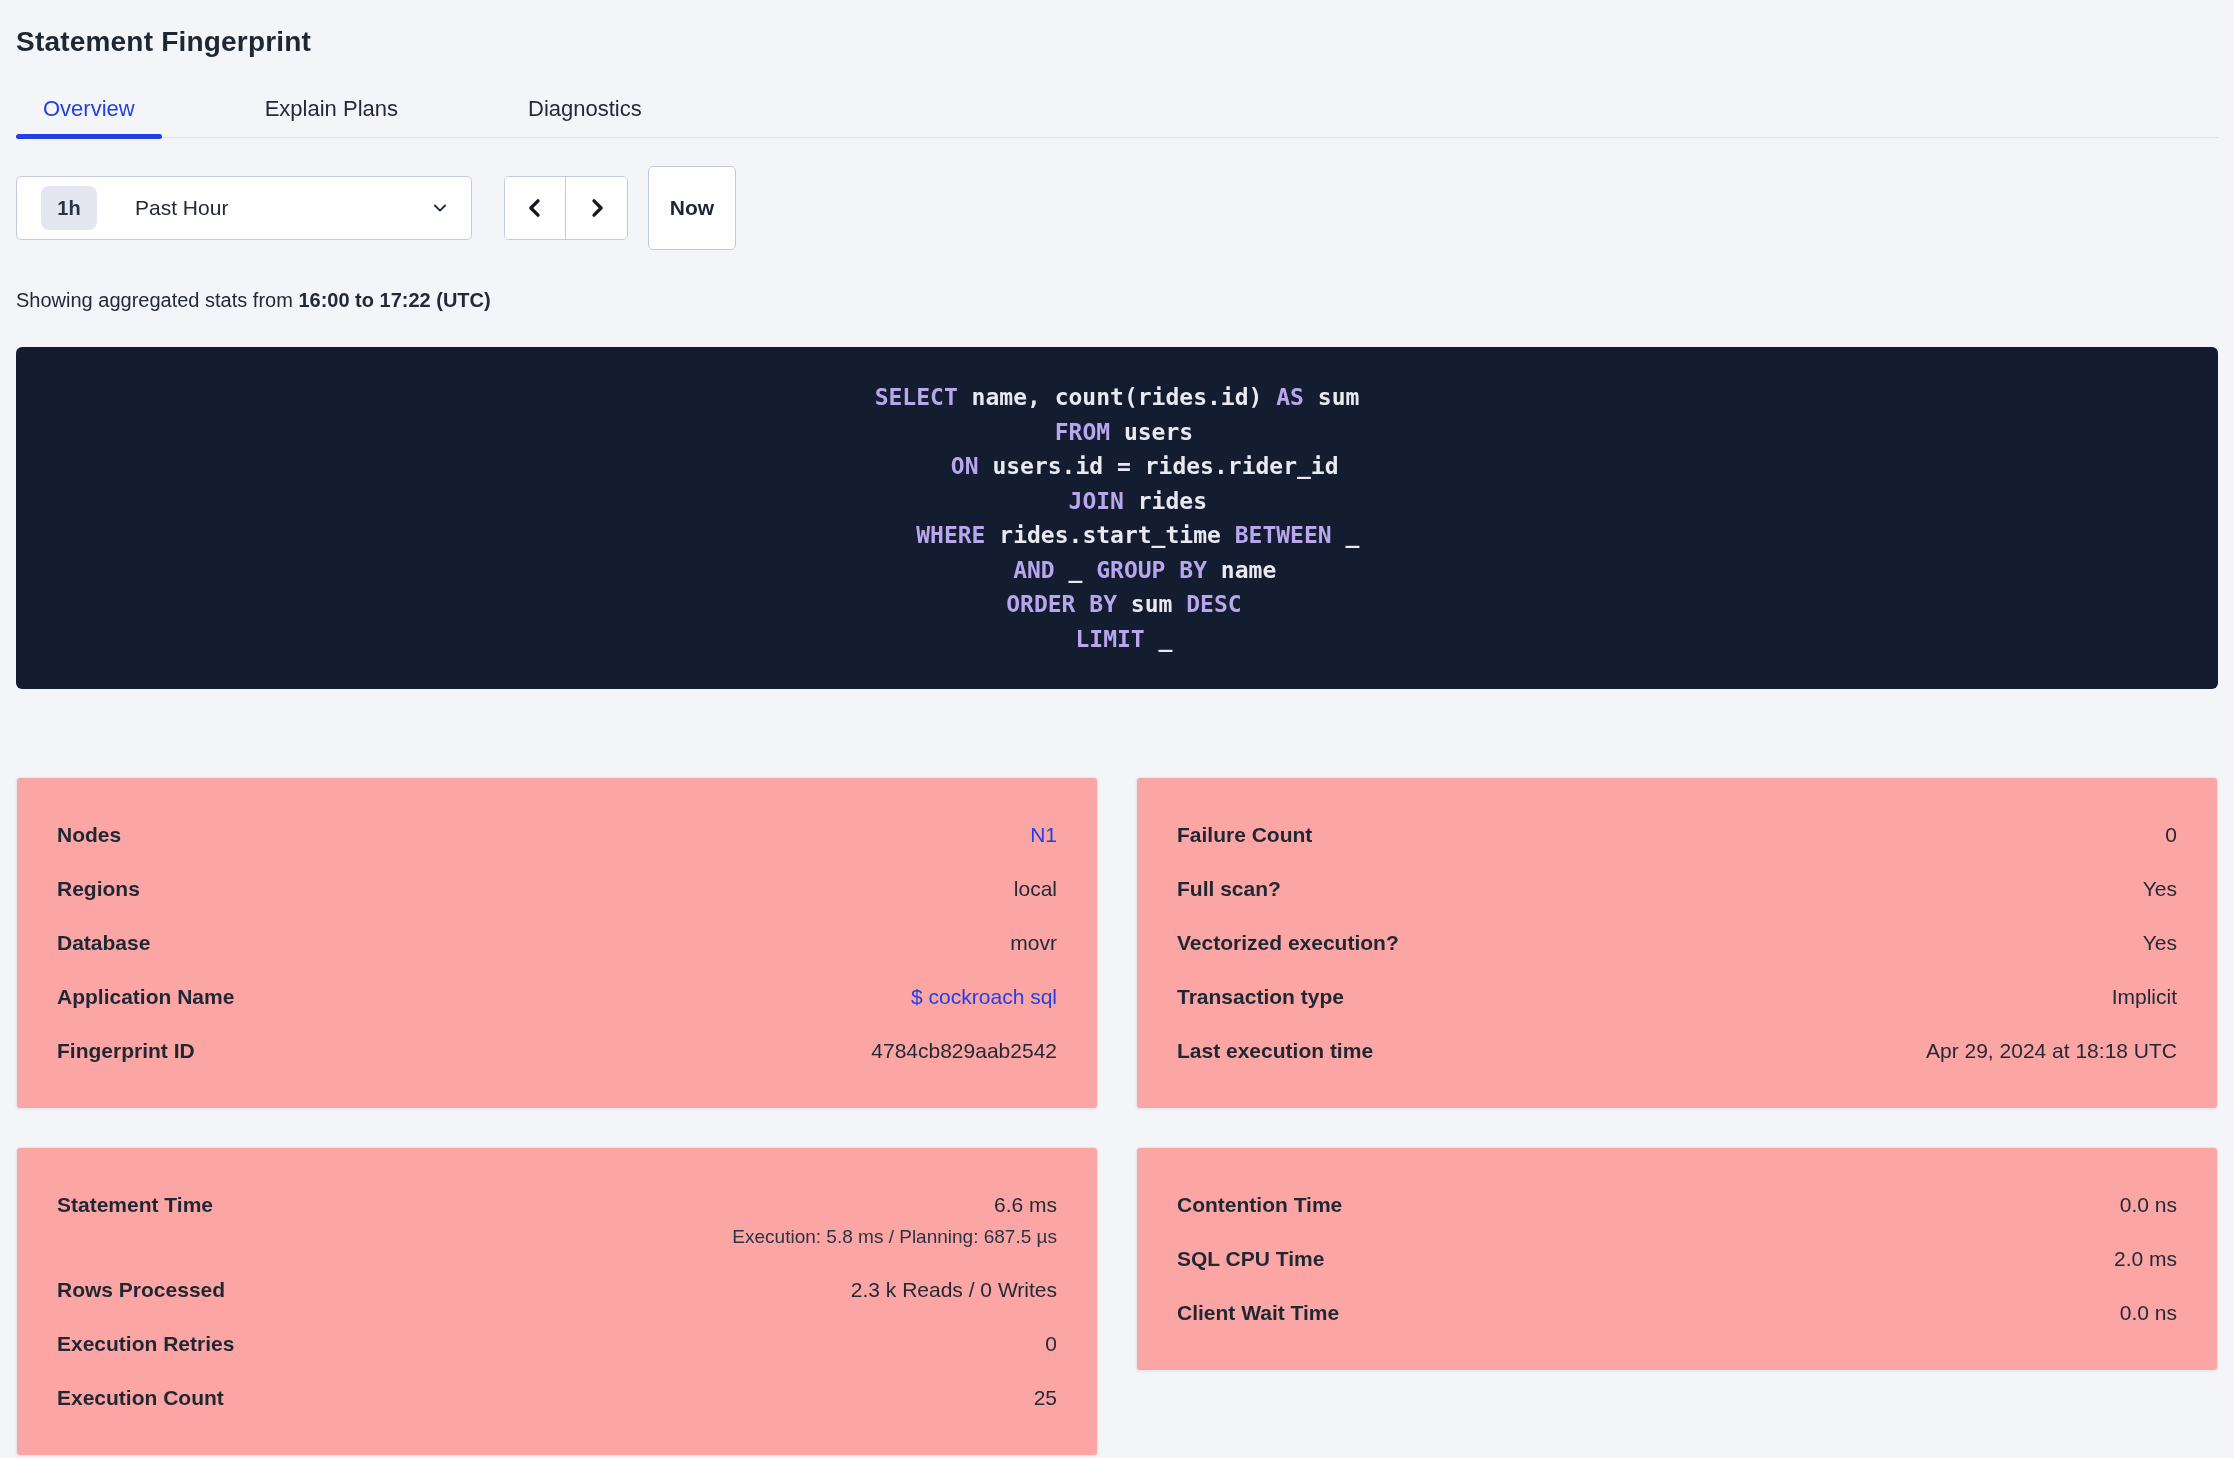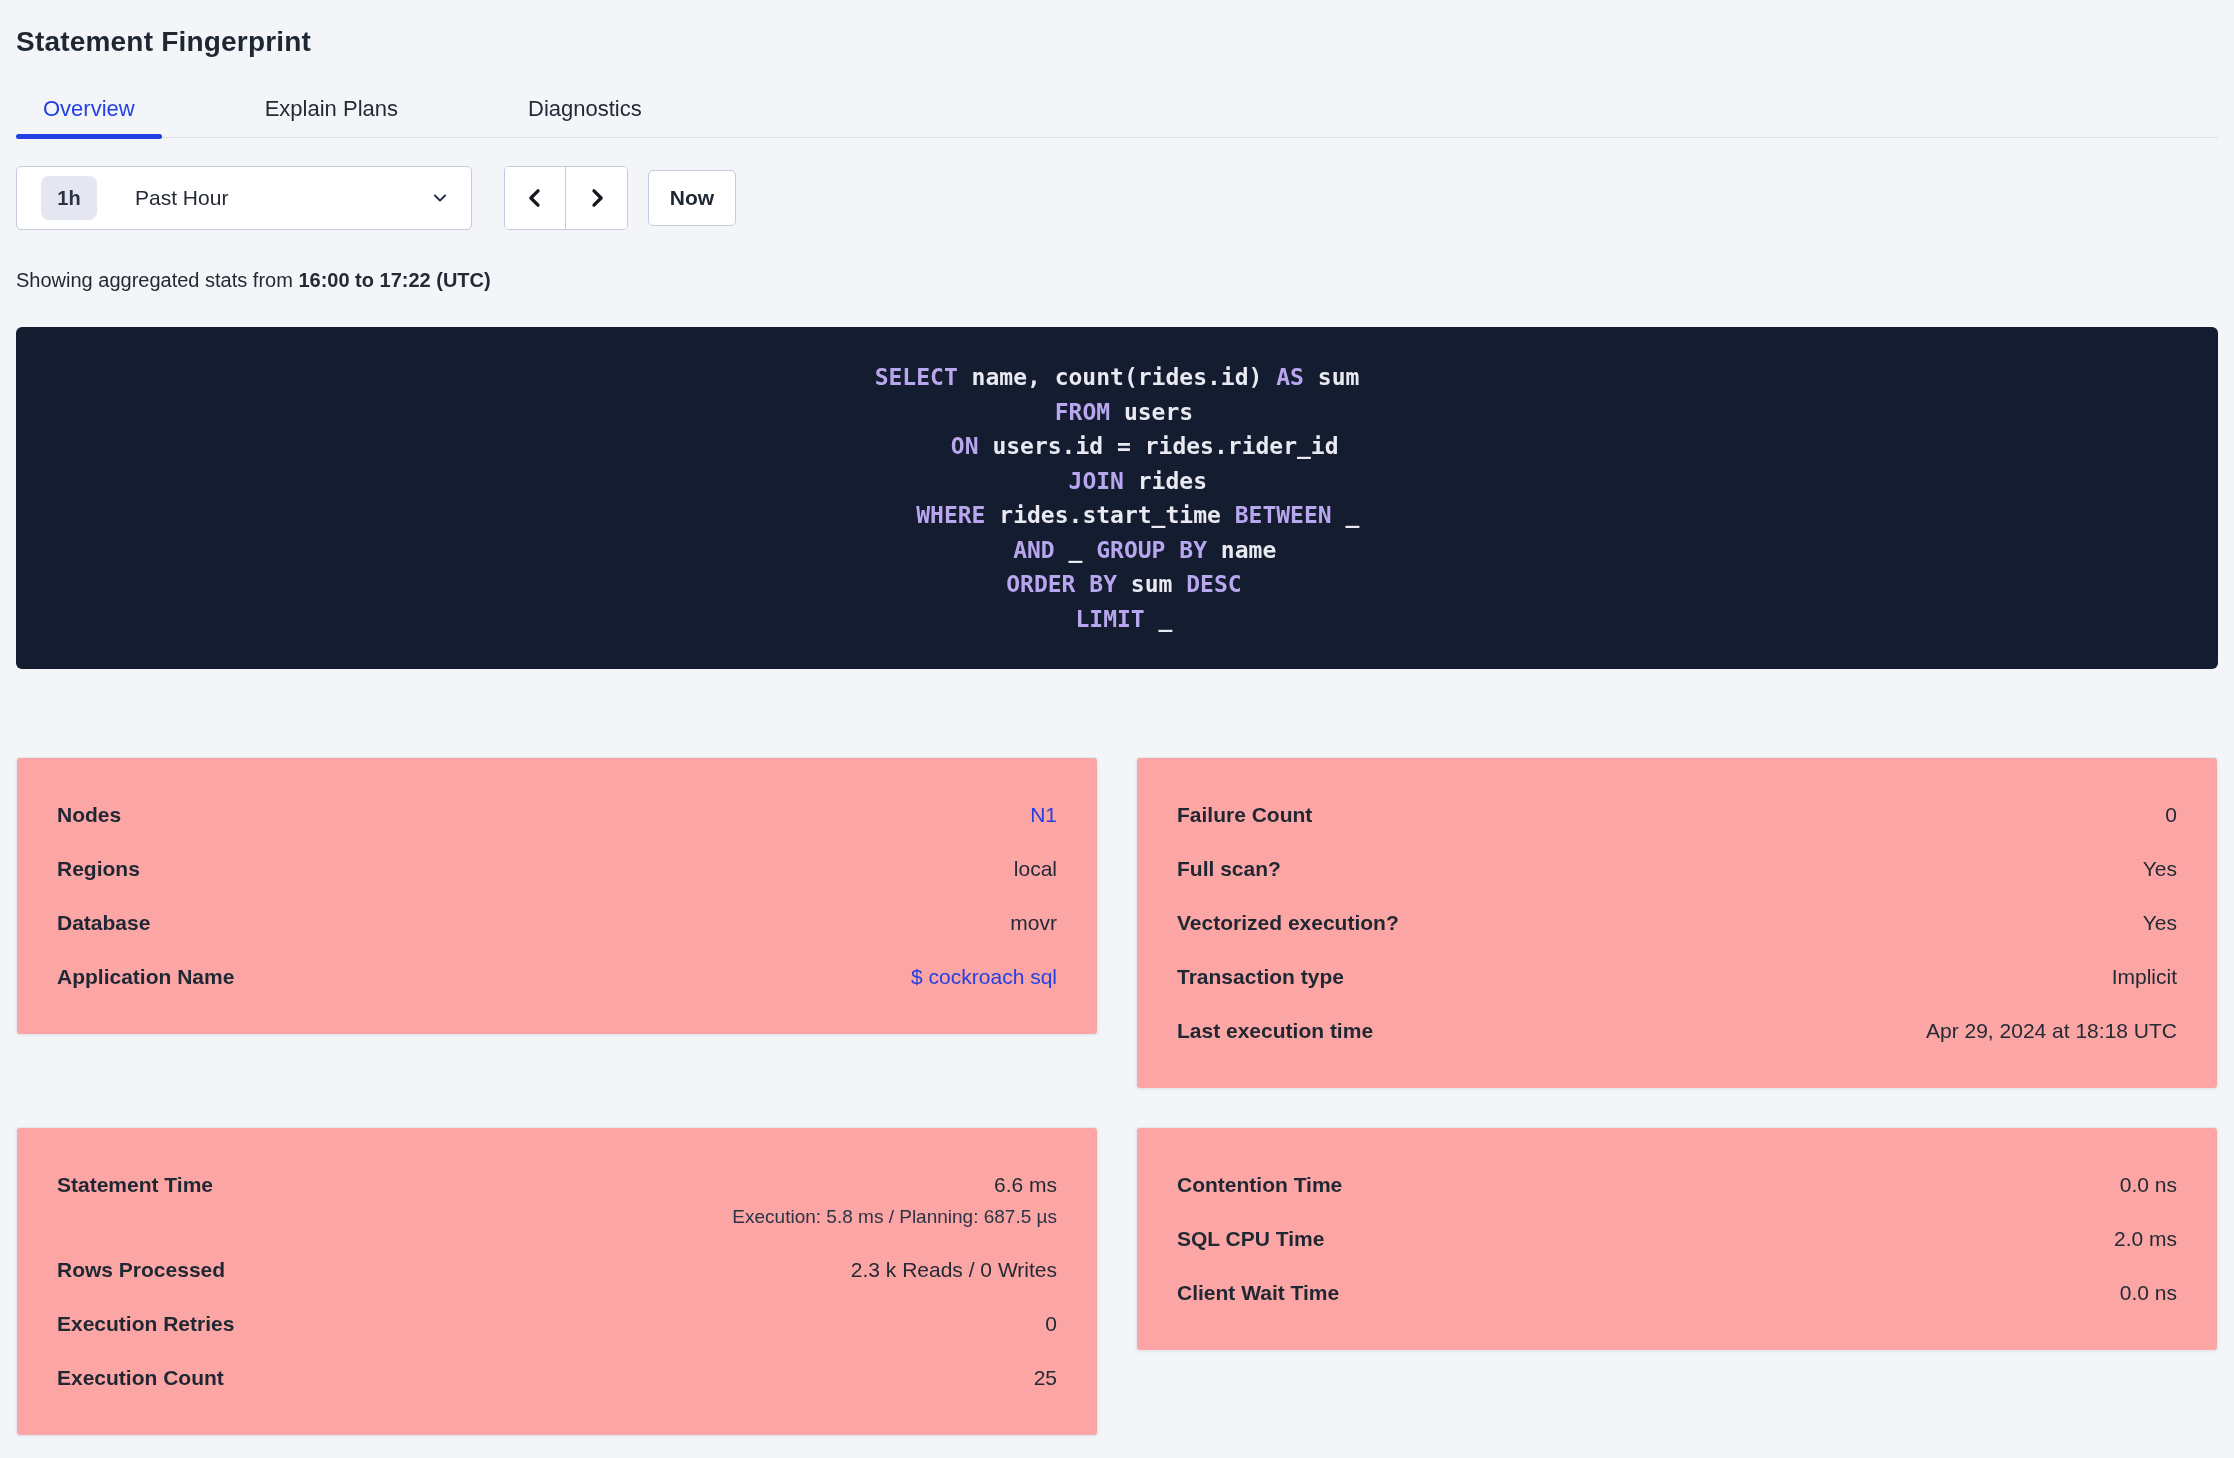--- a/index.html
+++ b/index.html
@@ -91,21 +91,21 @@
   }
   .pager button{
     width:61px;height:100%;
     background:#fff;border:none;
     display:flex;align-items:center;justify-content:center;
     cursor:pointer;color:#14181f;
   }
   .pager button:first-child{border-right:1px solid var(--border-btn);}
   .now-button{
     margin-left:20px;
-    width:88px;height:56px;
+    width:88px;height:84px;
     background:#fff;
     border:1px solid var(--border-btn);
     border-radius:5px;
     font-size:21px;font-weight:600;color:#1f2733;
     cursor:pointer;
     font-family:inherit;
   }
 
   
   .caption{
@@ -244,20 +244,24 @@
         <span class="value">local</span>
       </div>
       <div class="row">
         <span class="label">Database</span>
         <span class="value">movr</span>
       </div>
       <div class="row">
         <span class="label">Application Name</span>
         <span class="value link">$ cockroach sql</span>
       </div>
+      <div class="row">
+        <span class="label">Fingerprint ID</span>
+        <span class="value">4784cb829aab2542</span>
+      </div>
     </div>
 
     <div class="card">
       <div class="row">
         <span class="label">Failure Count</span>
         <span class="value">0</span>
       </div>
       <div class="row">
         <span class="label">Full scan?</span>
         <span class="value">Yes</span>

